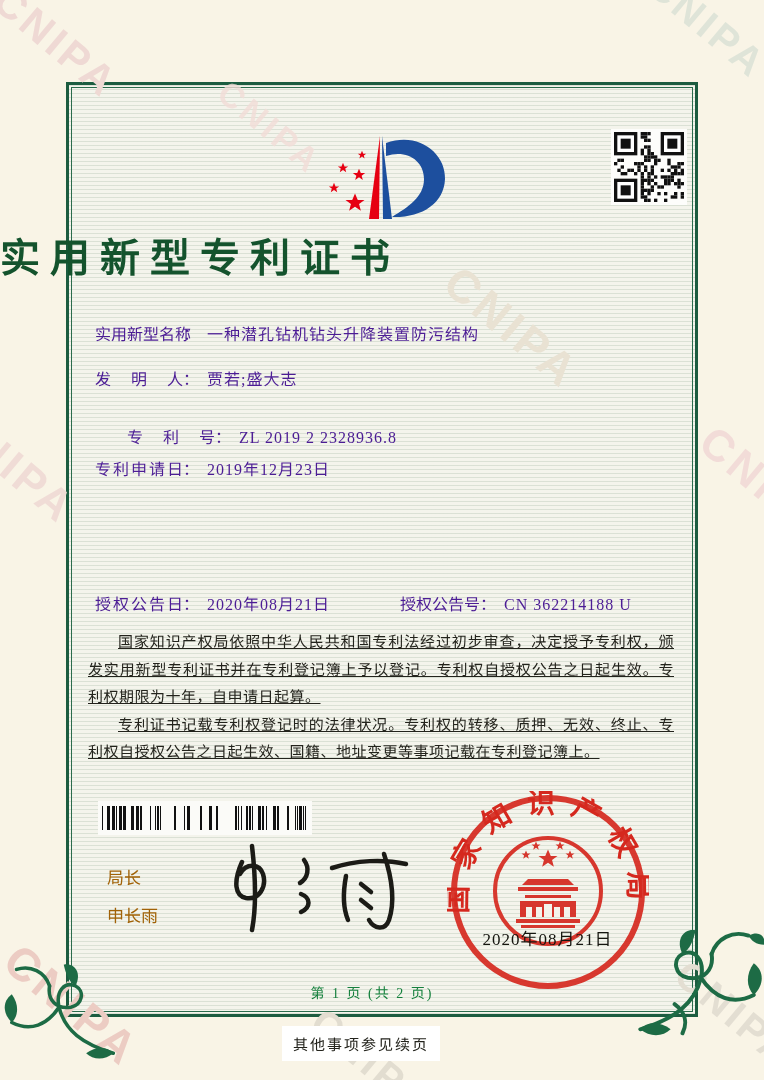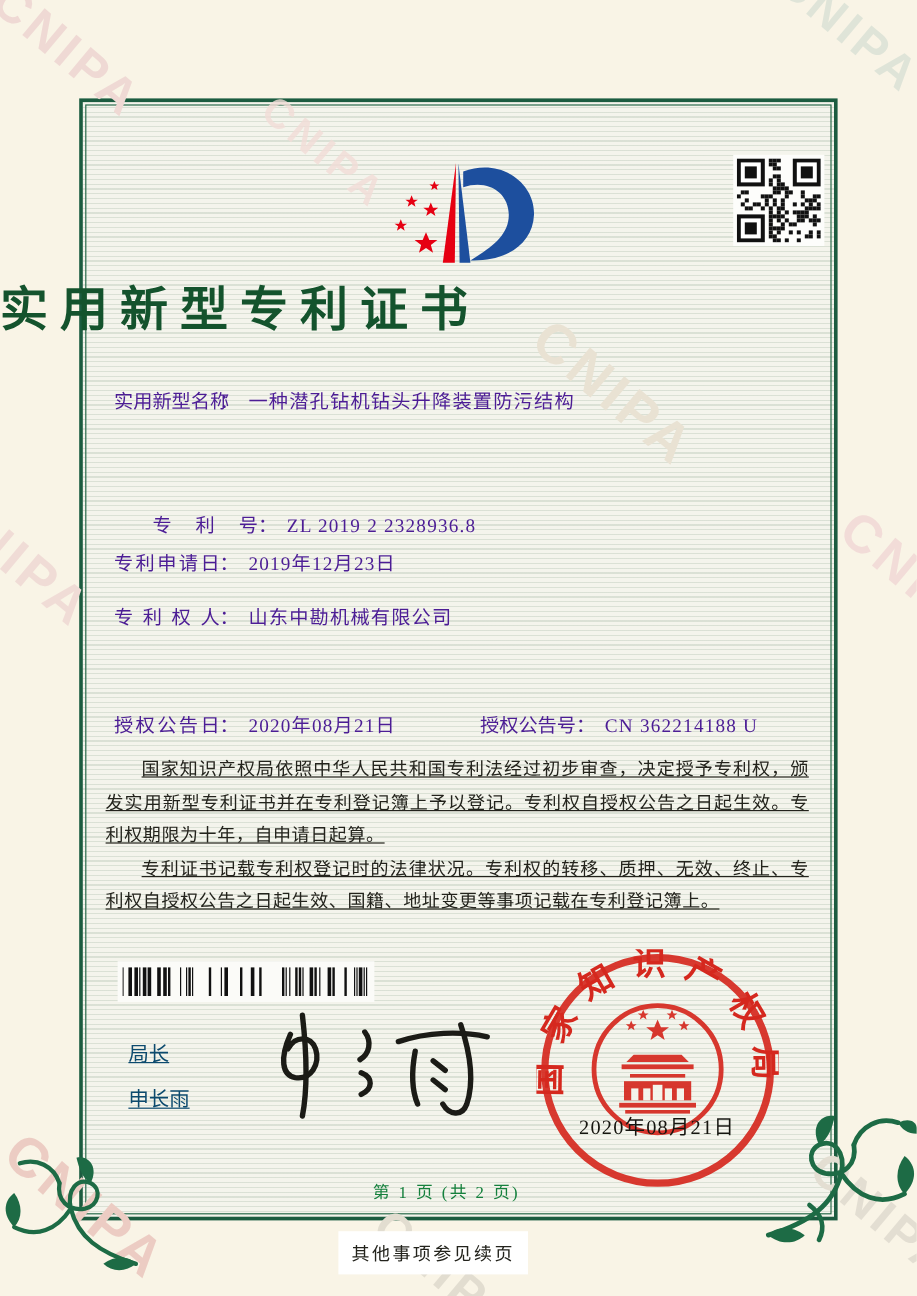--- a/index.html
+++ b/index.html
@@ -27,21 +27,21 @@
   .lbl{display:inline-block;width:88px;text-align:justify;text-align-last:justify;}
   .colon{display:inline-block;margin-right:8px;}
   .val{letter-spacing:1px;}
   .pair2{position:absolute;left:305px;top:0;}
 
   .paras{position:absolute;left:88px;top:629px;width:586px;z-index:4;}
   .paras p{margin:0;font-size:15px;line-height:27.5px;text-align:justify;text-indent:2em;color:#23231c;letter-spacing:0.5px;text-decoration:underline;}
 
   .barcode{position:absolute;left:98px;top:801px;width:214px;height:34px;background:#fbfbf8;padding:5px 4px;box-sizing:border-box;z-index:4;}
 
-  .officer{position:absolute;left:107px;top:864px;font-size:17px;color:#0c4a6e;z-index:4;text-decoration:underline;}
+  .officer{position:absolute;left:107px;top:864px;font-size:17px;color:#a16207;z-index:4;}
   .officer .name{margin-top:13px;}
   .signature{position:absolute;left:218px;top:840px;z-index:5;}
 
   .seal{position:absolute;left:447px;top:791px;width:202px;height:202px;z-index:5;}
   .seal-date{position:absolute;left:455px;top:925px;width:185px;text-align:center;font-size:17px;color:#15150f;letter-spacing:1px;z-index:6;white-space:nowrap;}
 
   .page-num{position:absolute;left:0;top:982px;width:744px;text-align:center;font-size:14px;letter-spacing:2px;color:#15803d;z-index:4;}
   .continuation{position:absolute;left:282px;top:1026px;background:#ffffff;padding:7px 11px;font-size:15px;letter-spacing:2px;color:#23231c;z-index:4;white-space:nowrap;}
 
   .ornament{position:absolute;z-index:6;}
@@ -204,28 +204,28 @@
         <rect x="1" y="15" width="5" height="5" fill="#fff"></rect>
         <rect x="2" y="16" width="3" height="3" fill="#111"></rect>
       </svg>
   </div>
 
   <h1 class="title">实用新型专利证书</h1>
 
   <div class="row" style="top:321px;">
     <span class="lbl">实用新型名称</span><span class="colon">：</span><span class="val">一种潜孔钻机钻头升降装置防污结构</span>
   </div>
+  <div class="row" style="top:366px;">
+    <span class="lbl">发明人</span><span class="colon">：</span><span class="val">贾若;盛大志</span>
+  </div>
   <div class="row" style="top:424px;margin-left:32px;">
     <span class="lbl">专利号</span><span class="colon">：</span><span class="val">ZL 2019 2 2328936.8</span>
   </div>
   <div class="row" style="top:456px;">
     <span class="lbl">专利申请日</span><span class="colon">：</span><span class="val">2019年12月23日</span>
-  </div>
-  <div class="row" style="top:501px;">
-    <span class="lbl">专利权人</span><span class="colon">：</span><span class="val">山东中勘机械有限公司</span>
   </div>
   <div class="row" style="top:591px;">
     <span class="lbl">授权公告日</span><span class="colon">：</span><span class="val">2020年08月21日</span>
     <span class="pair2">
       <span>授权公告号</span><span class="colon">：</span><span class="val">CN 362214188 U</span>
     </span>
   </div>
 
   <div class="paras">
     <p>国家知识产权局依照中华人民共和国专利法经过初步审查，决定授予专利权，颁发实用新型专利证书并在专利登记簿上予以登记。专利权自授权公告之日起生效。专利权期限为十年，自申请日起算。</p>

